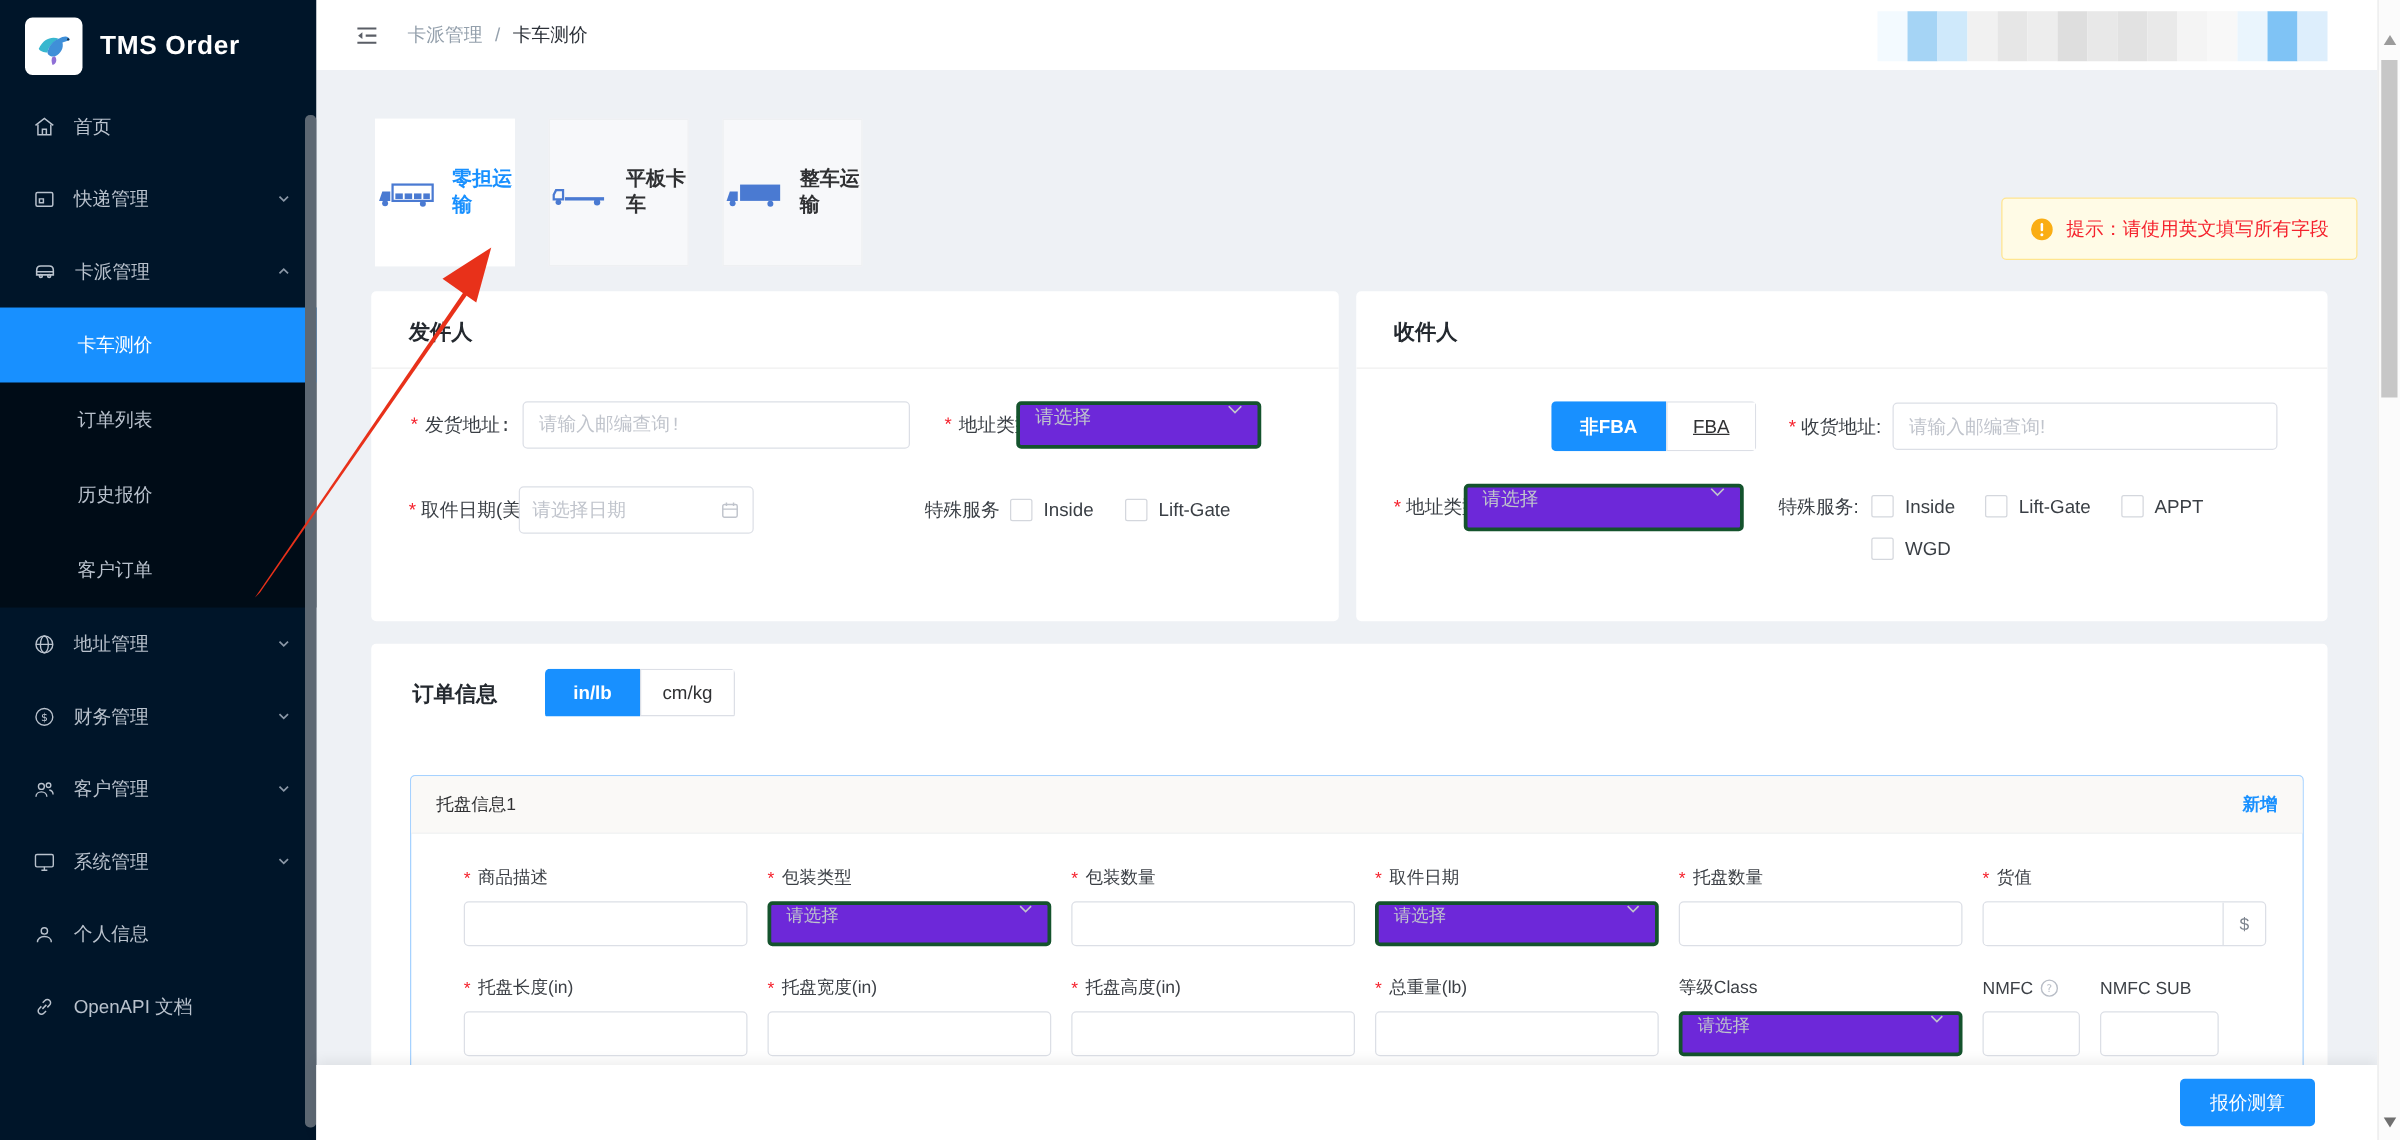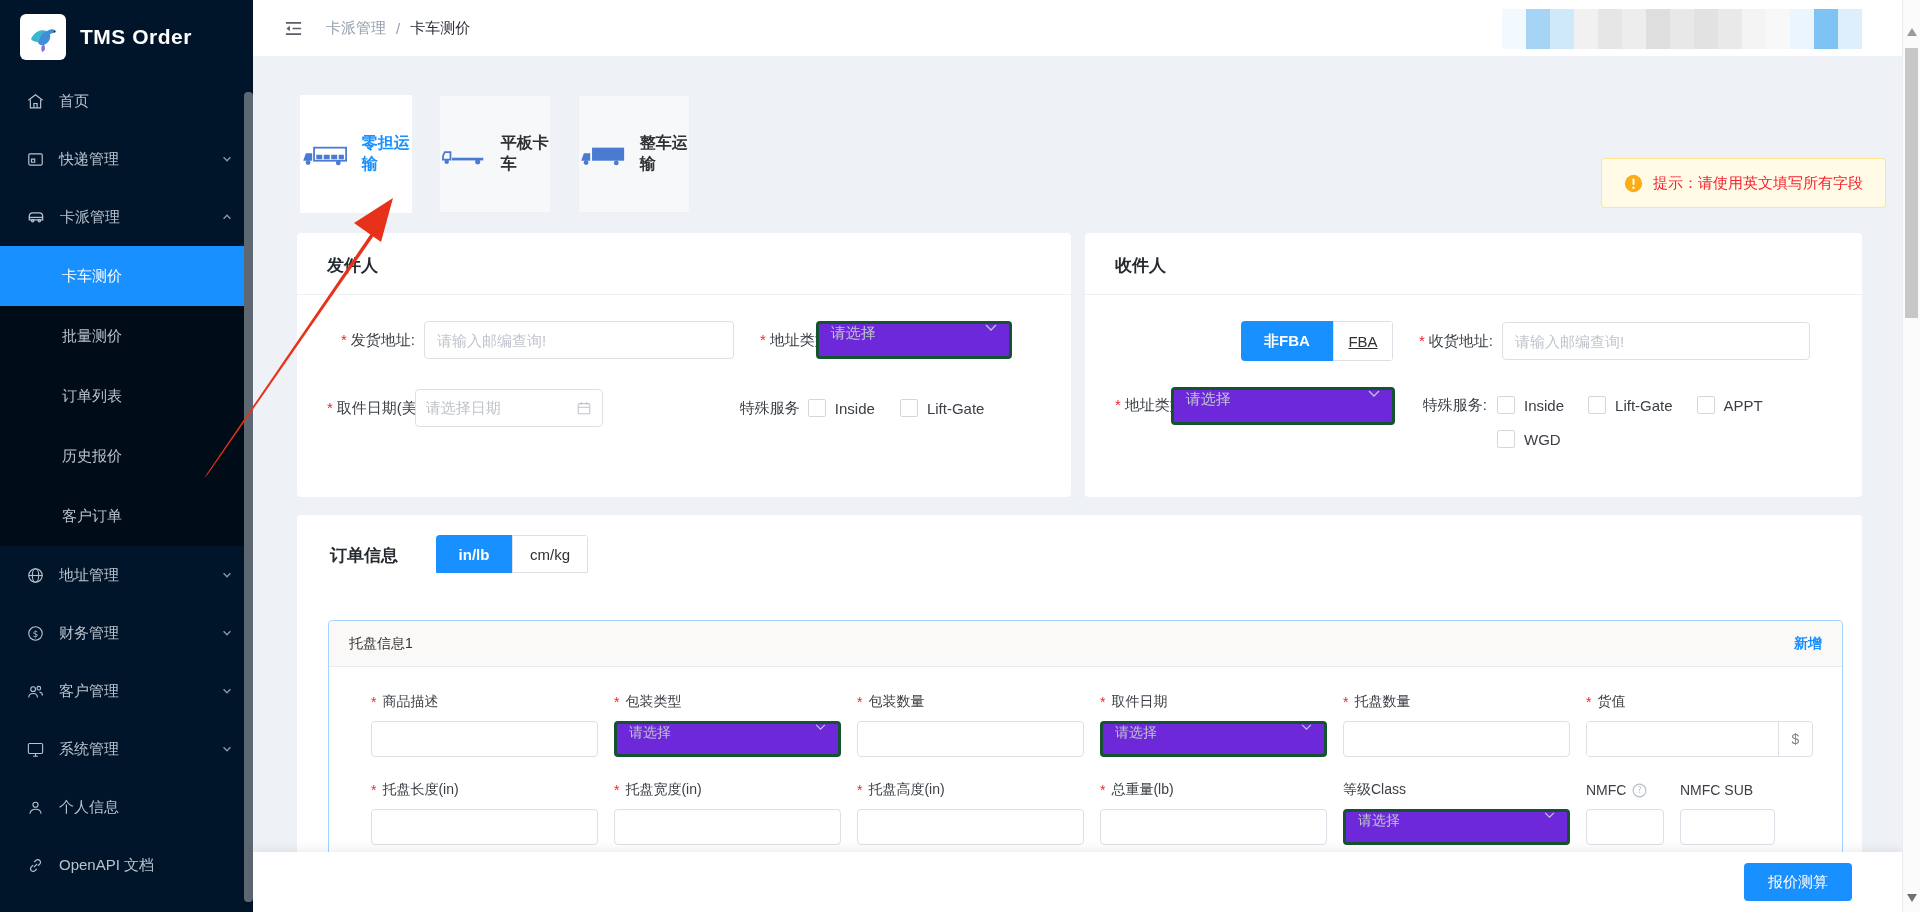--- a/index.html
+++ b/index.html
@@ -143,23 +143,20 @@
         </svg>
       <span class="lbl">卡派管理</span>
       <svg width="12" height="12" viewBox="0 0 14 14" fill="none" stroke="#8a97a6" stroke-width="1.6">
           <path d="M3 9l4-4 4 4"></path>
         </svg>
     </div>
 
     <div class="sb-sub">
       <div class="sb-sub-item active">
           <span>卡车测价</span>
-        </div>
-      <div class="sb-sub-item">
-          <span>批量测价</span>
         </div>
       <div class="sb-sub-item">
           <span>订单列表</span>
         </div>
       <div class="sb-sub-item">
           <span>历史报价</span>
         </div>
       <div class="sb-sub-item">
           <span>客户订单</span>
         </div>
@@ -305,21 +302,21 @@
       <svg width="19" height="19" viewBox="0 0 18 18">
           <circle cx="9" cy="9" r="8.2" fill="#faad14"></circle>
           <rect x="8.05" y="4.2" width="1.9" height="6.2" rx=".95" fill="#fff"></rect>
           <circle cx="9" cy="13" r="1.15" fill="#fff"></circle>
         </svg>
       <span class="alert-text">提示：请使用英文填写所有字段</span>
     </div>
 
     <section class="panel p-sender">
       <div class="panel-title">发件人</div>
-      <div class="frow" style="padding-left:44px;">
+      <div class="frow" style="padding-left:30px;font-family:Liberation Mono, monospace;">
         <span class="flabel"><span class="req">*</span><span>发货地址:</span></span>
         <input class="tinput" style="width: 310px; margin-left: 9px;" placeholder="请输入邮编查询!">
         <span class="flabel" style="margin-left:26px;"><span class="req">*</span><span>地址类型</span></span>
         <div class="selectbox" style="width:196px;margin-left:-14px;">
           <span class="ph">请选择</span>
           <svg width="12" height="8" viewBox="0 0 12 8" fill="none" stroke="#c0c4cc" stroke-width="1.4">
               <path d="M1 1l5 5 5-5"></path>
             </svg>
         </div>
       </div>
@@ -342,21 +339,21 @@
           <span class="ct">Lift-Gate</span>
         </span>
       </div>
     </section>
 
     <section class="panel p-recipient">
       <div class="panel-title">收件人</div>
       <div class="frow" style="padding-left:156px;">
         <div class="toggle2">
           <span class="tg on" style="width:92px;">非FBA</span>
-          <span class="tg off" style="width:60px;text-decoration:underline;">FBA</span>
+          <span class="tg off" style="width:72px;text-decoration:underline;">FBA</span>
         </div>
         <span class="flabel" style="margin-left:26px;"><span class="req">*</span><span>收货地址:</span></span>
         <input class="tinput" style="width: 308px; margin-left: 9px;" placeholder="请输入邮编查询!">
       </div>
       <div class="frow" style="padding-left:30px;align-items:flex-start;">
         <span class="flabel" style="margin-top:9px;"><span class="req">*</span><span>地址类型</span></span>
         <div class="selectbox" style="width:224px;margin-left:-14px;">
           <span class="ph">请选择</span>
           <svg width="12" height="8" viewBox="0 0 12 8" fill="none" stroke="#c0c4cc" stroke-width="1.4">
               <path d="M1 1l5 5 5-5"></path>

